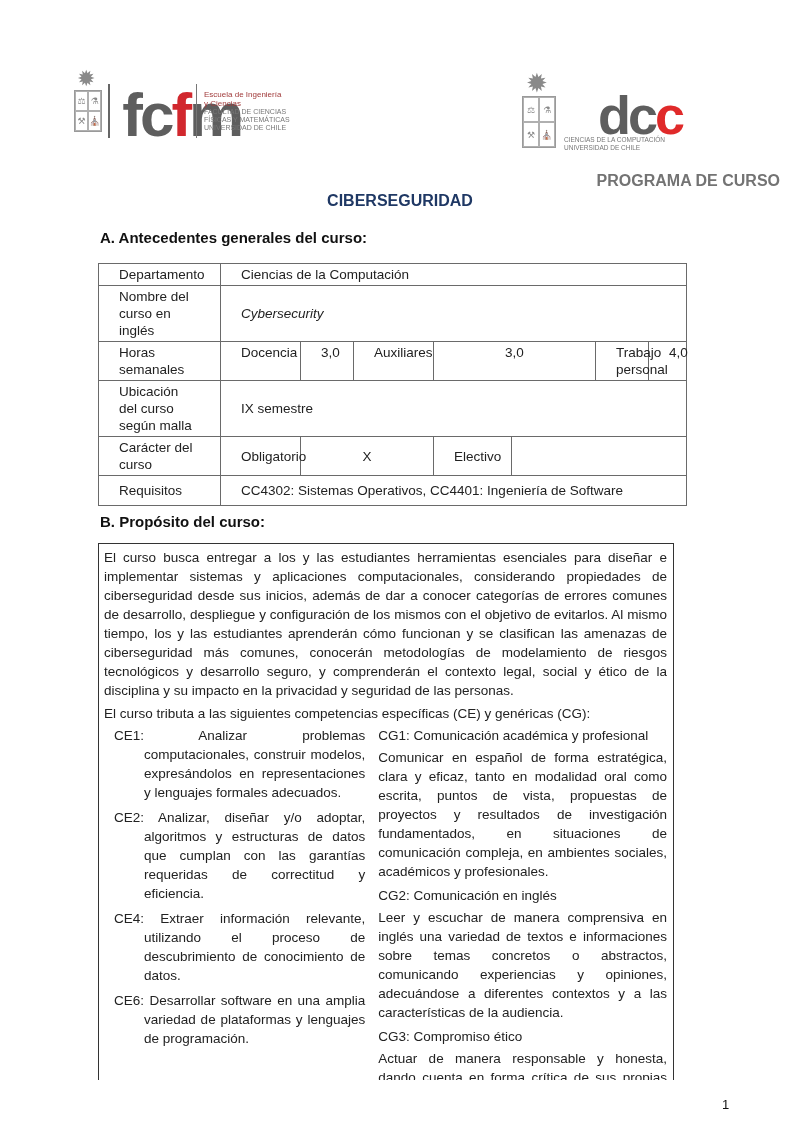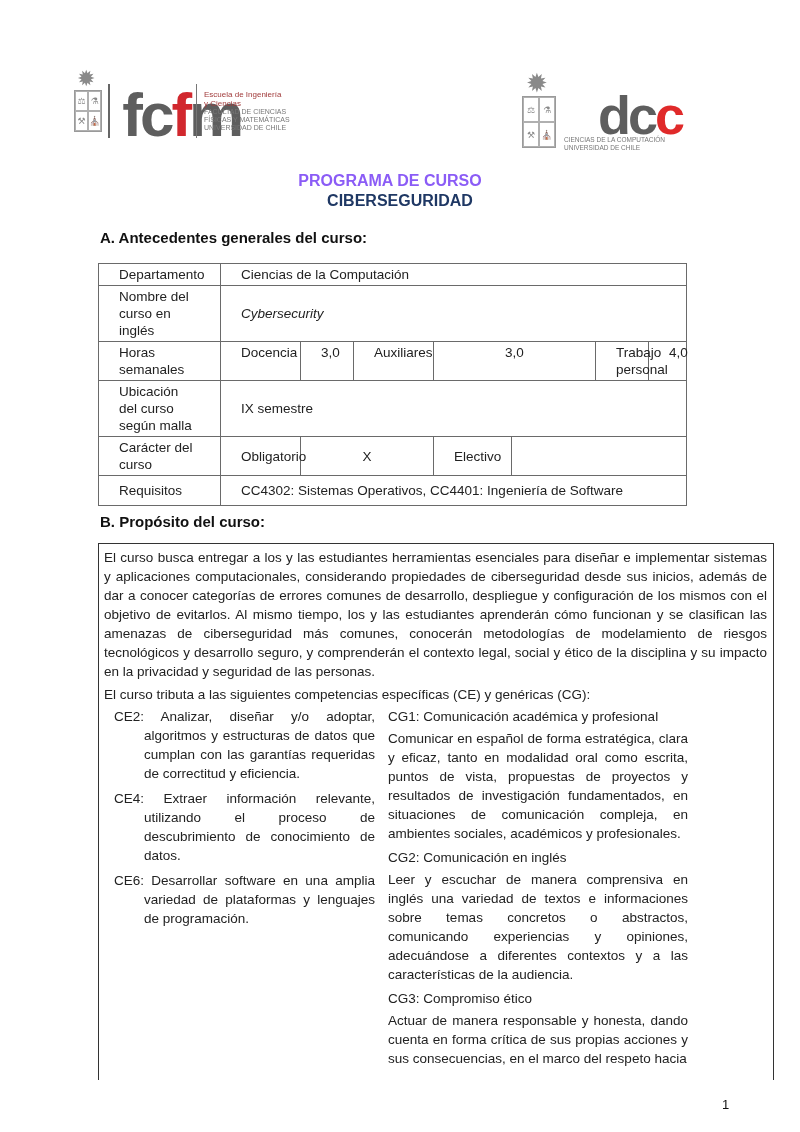--- a/index.html
+++ b/index.html
@@ -24,37 +24,37 @@
   .fcfm-bar { position: absolute; left: 34px; top: 14px; width: 2px; height: 54px; background: #666; }
   .fcfm-sep { position: absolute; left: 122px; top: 14px; width: 1px; height: 54px; background: #777; }
   .fcfm-text { position: absolute; left: 130px; top: 20px; font-size: 7px; line-height: 8px; color: #777; white-space: nowrap; }
   .fcfm-text .t-red { color: #a13b3b; font-size: 8px; line-height: 9px; }
 
   .dcc-word { position: absolute; left: 44px; top: 18px; font-weight: bold; font-size: 54px; color: #5e5e5e; letter-spacing: -3px; line-height: 1; margin-left: 36px; }
   .dcc-word .red { color: #e02a2a; }
   .dcc-text { position: absolute; left: 46px; top: 66px; font-size: 6.5px; line-height: 8px; color: #777; white-space: nowrap; }
 
   
-  .title-main { position: absolute; left: 0; width: 780px; top: 172px; text-align: center; font-weight: bold; font-size: 16px; color: #8b5cf6; }
+  .title-main { position: absolute; left: 0; width: 780px; top: 172px; text-align: right; font-weight: bold; font-size: 16px; color: #737373; }
   .title-sub { position: absolute; left: 0; width: 800px; top: 192px; text-align: center; font-weight: bold; font-size: 16px; color: #1f3864; }
 
   .section-h { position: absolute; left: 100px; font-weight: bold; font-size: 15px; color: #111; }
   .sec-a { top: 229px; }
   .sec-b { top: 513px; }
 
   
   .tbl { position: absolute; left: 98px; top: 263px; width: 588px; border-collapse: collapse; font-size: 13.5px; table-layout: fixed; }
   .tbl td { border: 1px solid #6a6a6a; padding: 2px 20px; vertical-align: top; line-height: 17px; color: #222; }
   .tbl td.mid { vertical-align: middle; }
   .tbl td.center { text-align: center; }
   .tbl td.right { text-align: right; }
   .tbl .italic { font-style: italic; }
 
   
-  .box { position: absolute; left: 98px; top: 543px; width: 676px; height: 537px; border: 1.5px solid #333; border-bottom: none; padding: 4px 6px 0 5px; font-size: 13.5px; line-height: 19px; color: #222; overflow: hidden; }
+  .box { position: absolute; left: 98px; top: 543px; width: 576px; height: 537px; border: 1.5px solid #333; border-bottom: none; padding: 4px 6px 0 5px; font-size: 13.5px; line-height: 19px; color: #222; overflow: hidden; }
   .box p { text-align: justify; }
   .box .p2 { margin-top: 4px; }
   .cols { display: flex; margin-top: 3px; }
   .col-left { width: 271px; padding-left: 10px; }
   .col-right { width: 300px; margin-left: 13px; }
   .ce { text-align: justify; text-indent: -30px; padding-left: 30px; margin-bottom: 6px; }
   .cg-title { margin-bottom: 3px; }
   .cg-desc { text-align: justify; margin-bottom: 5px; }
   .page-num { position: absolute; left: 722px; top: 1097px; font-size: 13px; color: #111; }
 </style>
@@ -151,20 +151,21 @@
   </tbody>
     </table>
 
   <div class="section-h sec-b">B.  Propósito del curso:</div>
 
   <div class="box">
     <p>El curso busca entregar a los y las estudiantes herramientas esenciales para diseñar e implementar sistemas y aplicaciones computacionales, considerando propiedades de ciberseguridad desde sus inicios, además de dar a conocer categorías de errores comunes de desarrollo, despliegue y configuración de los mismos con el objetivo de evitarlos. Al mismo tiempo, los y las estudiantes aprenderán cómo funcionan y se clasifican las amenazas de ciberseguridad más comunes, conocerán metodologías de modelamiento de riesgos tecnológicos y desarrollo seguro, y comprenderán el contexto legal, social y ético de la disciplina y su impacto en la privacidad y seguridad de las personas.</p>
     <p class="p2">El curso tributa a las siguientes competencias específicas (CE) y genéricas (CG):</p>
     <div class="cols">
       <div class="col-left">
+        <div class="ce"><span>CE1:</span> <span>Analizar problemas computacionales, construir modelos, expresándolos en representaciones y lenguajes formales adecuados.</span></div>
         <div class="ce"><span>CE2:</span> <span>Analizar, diseñar y/o adoptar, algoritmos y estructuras de datos que cumplan con las garantías requeridas de correctitud y eficiencia.</span></div>
         <div class="ce"><span>CE4:</span> <span>Extraer información relevante, utilizando el proceso de descubrimiento de conocimiento de datos.</span></div>
         <div class="ce"><span>CE6:</span> <span>Desarrollar software en una amplia variedad de plataformas y lenguajes de programación.</span></div>
       </div>
       <div class="col-right">
         <div class="cg-title">CG1: Comunicación académica y profesional</div>
         <div class="cg-desc">Comunicar en español de forma estratégica, clara y eficaz, tanto en modalidad oral como escrita, puntos de vista, propuestas de proyectos y resultados de investigación fundamentados, en situaciones de comunicación compleja, en ambientes sociales, académicos y profesionales.</div>
         <div class="cg-title">CG2: Comunicación en inglés</div>
         <div class="cg-desc">Leer y escuchar de manera comprensiva en inglés una variedad de textos e informaciones sobre temas concretos o abstractos, comunicando experiencias y opiniones, adecuándose a diferentes contextos y a las características de la audiencia.</div>
         <div class="cg-title">CG3: Compromiso ético</div>

